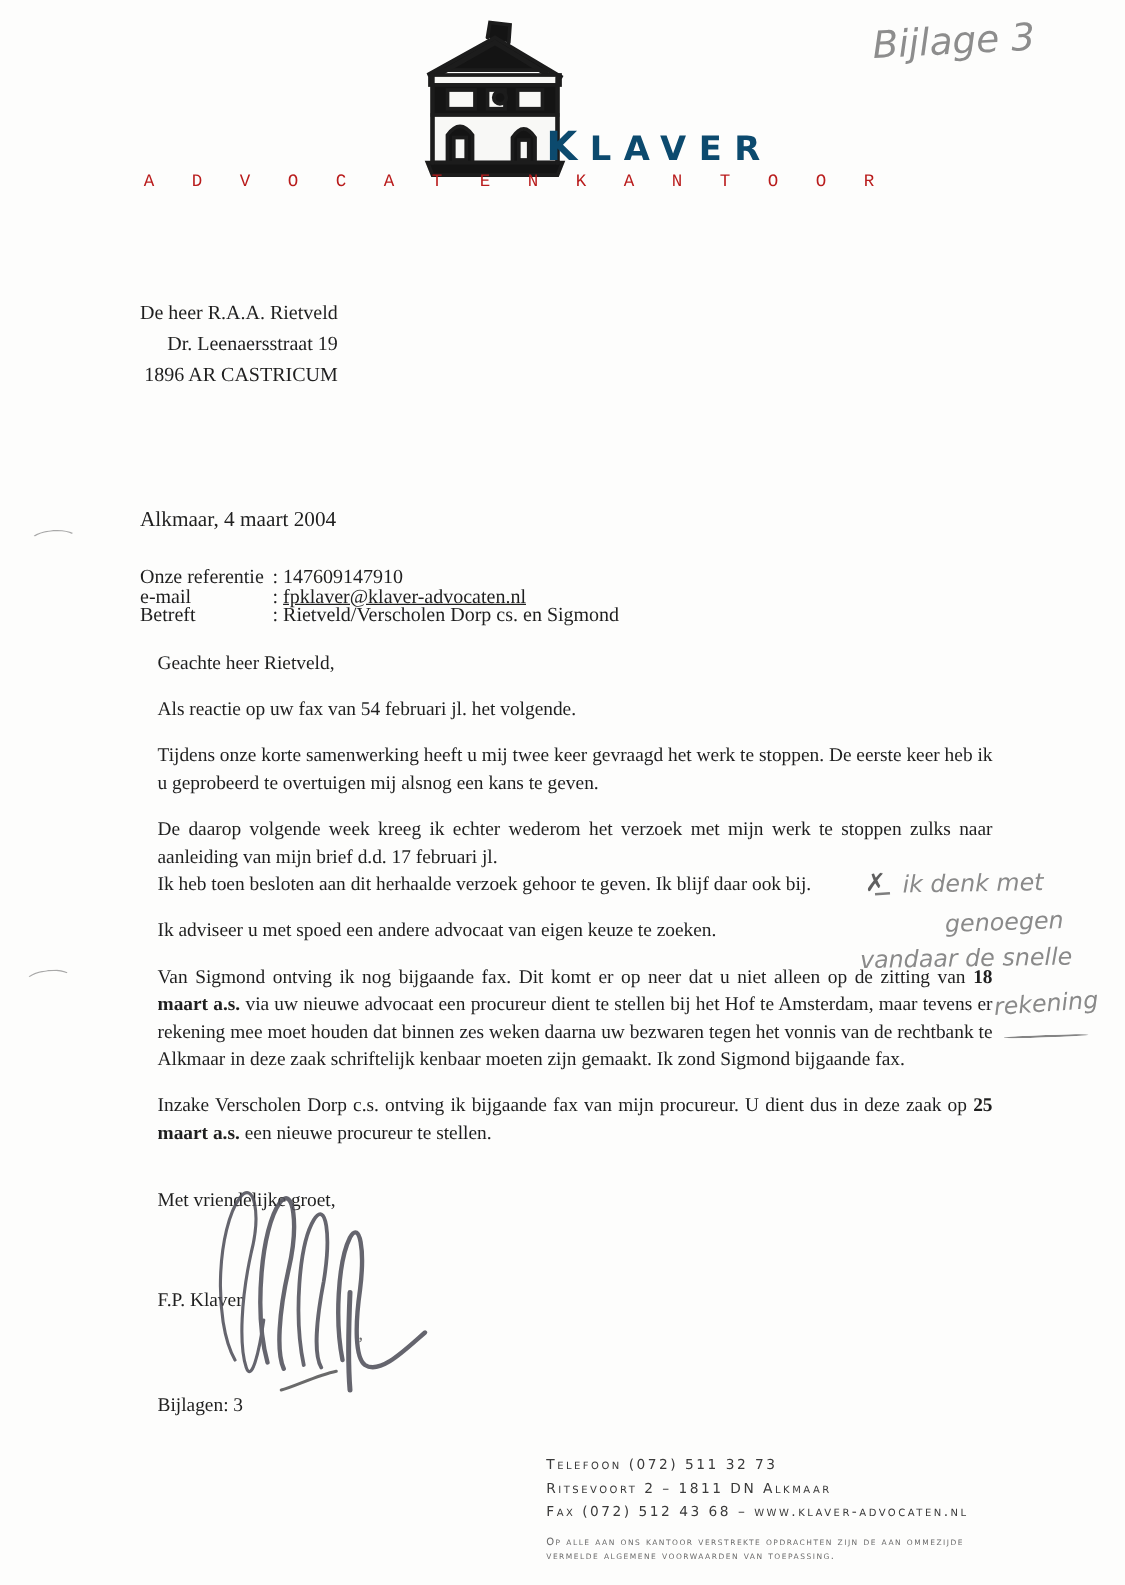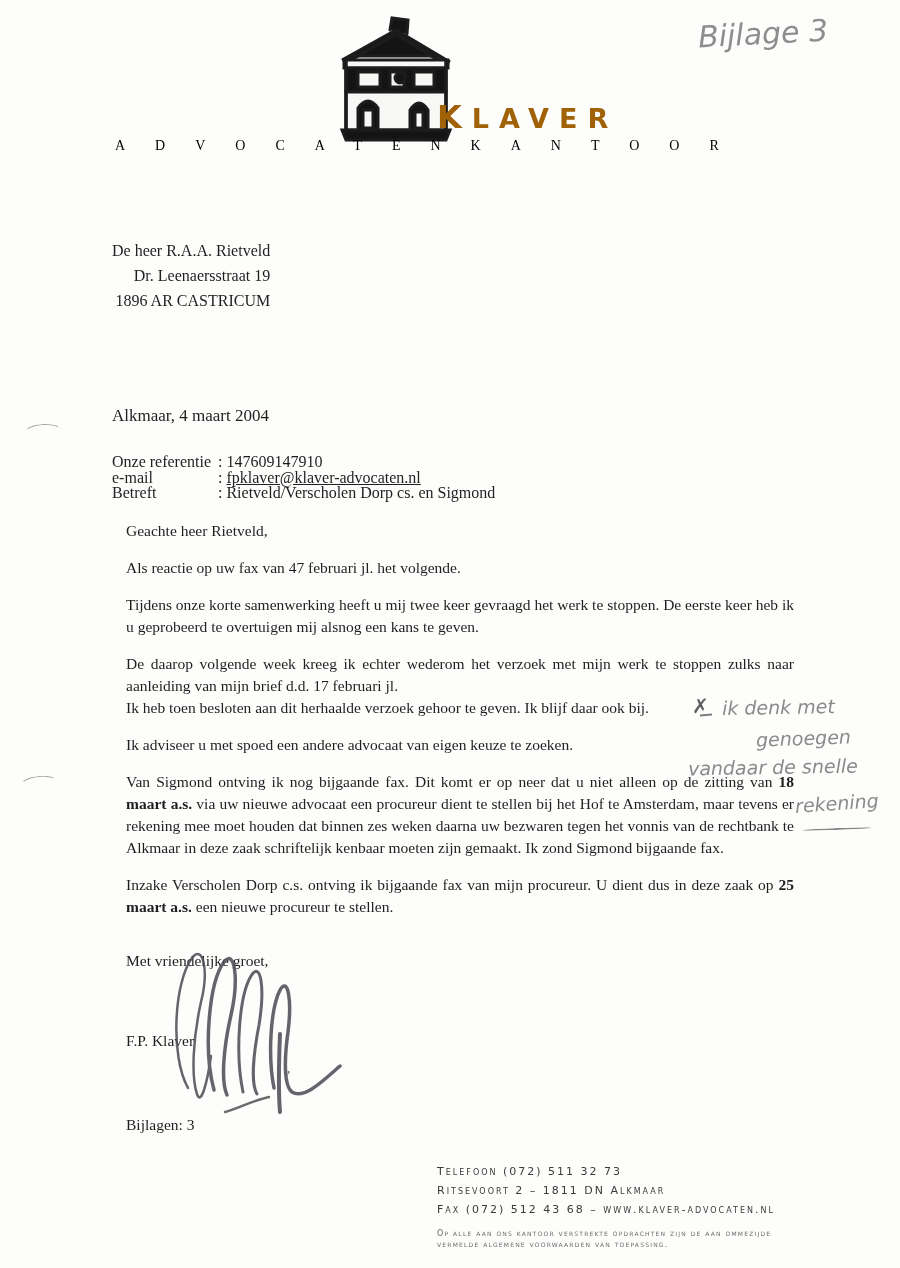--- a/index.html
+++ b/index.html
@@ -6,27 +6,27 @@
   .page{
     position:relative; width:900px; height:1268px; margin:0 auto;
     background:#fdfdfc; overflow:hidden;
     font-family:"Liberation Serif", serif; color:#1f1f1f;
   }
   
   .logo-house{position:absolute; left:330px; top:16px; width:132px; height:126px;}
   .brand{
     position:absolute; left:437px; top:98px;
     font-family:"DejaVu Sans", sans-serif; font-weight:bold;
-    font-size:27px; letter-spacing:10px; color:#a16207;
+    font-size:27px; letter-spacing:10px; color:#0c4a6e;
   }
   .brand .cap{font-size:32px;}
   .subtitle{
     position:absolute; left:115px; top:138px; width:680px;
-    font-family:Liberation Serif, serif; font-size:14px;
-    letter-spacing:30px; color:#000000; white-space:nowrap;
+    font-family:Liberation Mono, monospace; font-size:14px;
+    letter-spacing:30px; color:#b91c1c; white-space:nowrap;
   }
   
   .hw{
     font-family:"DejaVu Sans", sans-serif; font-style:italic;
     color:#8a8a8a; white-space:nowrap;
   }
   .hw-bijlage{position:absolute; left:698px; top:16px; font-size:30px; transform:rotate(-3deg); color:#8d8d8d;}
   .hw-x{position:absolute; left:692px; top:694px; font-size:20px; color:#5f5f5f; font-style:normal;}
   .hw-dash1{position:absolute; left:700px; top:714px; width:12px; border-top:2px solid #7e7e7e; transform:rotate(-4deg);}
   .hw-note1{position:absolute; left:722px; top:696px; font-size:19px; transform:rotate(-1deg);}
@@ -127,21 +127,21 @@
     <div class="refrow">
       <span class="lab">e-mail</span><span>: </span><a href="#">fpklaver@klaver-advocaten.nl</a>
     </div>
     <div class="refrow">
       <span class="lab">Betreft</span><span>: Rietveld/Verscholen Dorp cs. en Sigmond</span>
     </div>
   </div>
 
   <div class="body">
     <p>Geachte heer Rietveld,</p>
-    <p>Als reactie op uw fax van 47 februari jl. het volgende.</p>
+    <p>Als reactie op uw fax van 54 februari jl. het volgende.</p>
     <p class="j">Tijdens onze korte samenwerking heeft u mij twee keer gevraagd het werk te stoppen. De eerste keer heb ik u geprobeerd te overtuigen mij alsnog een kans te geven.</p>
     <p class="j"><span>De daarop volgende week kreeg ik echter wederom het verzoek met mijn werk te stoppen zulks naar aanleiding van mijn brief d.d. 17 februari jl.</span><br><span>Ik heb toen besloten aan dit herhaalde verzoek gehoor te geven. Ik blijf daar ook bij.</span></p>
     <p>Ik adviseer u met spoed een andere advocaat van eigen keuze te zoeken.</p>
     <p class="j"><span>Van Sigmond ontving ik nog bijgaande fax. Dit komt er op neer dat u niet alleen op de zitting van </span><b>18 maart a.s.</b><span> via uw nieuwe advocaat een procureur dient te stellen bij het Hof te Amsterdam, maar tevens er rekening mee moet houden dat binnen zes weken daarna uw bezwaren tegen het vonnis van de rechtbank te Alkmaar in deze zaak schriftelijk kenbaar moeten zijn gemaakt. Ik zond Sigmond bijgaande fax.</span></p>
     <p class="j"><span>Inzake Verscholen Dorp c.s. ontving ik bijgaande fax van mijn procureur. U dient dus in deze zaak op </span><b>25 maart a.s.</b><span> een nieuwe procureur te stellen.</span></p>
     <p class="closing">Met vriendelijke groet,</p>
     <p class="signer">F.P. Klaver</p>
     <p class="enclosures">Bijlagen: 3</p>
   </div>
 

